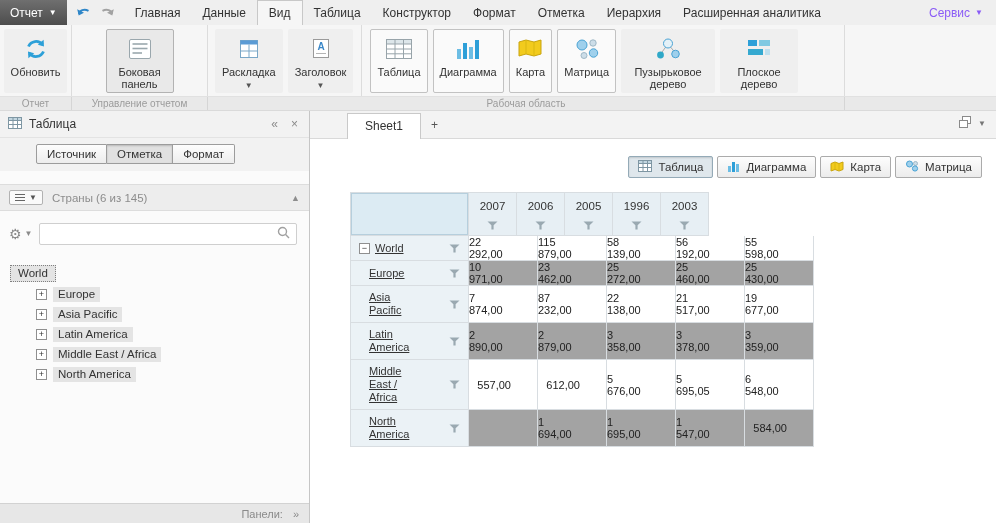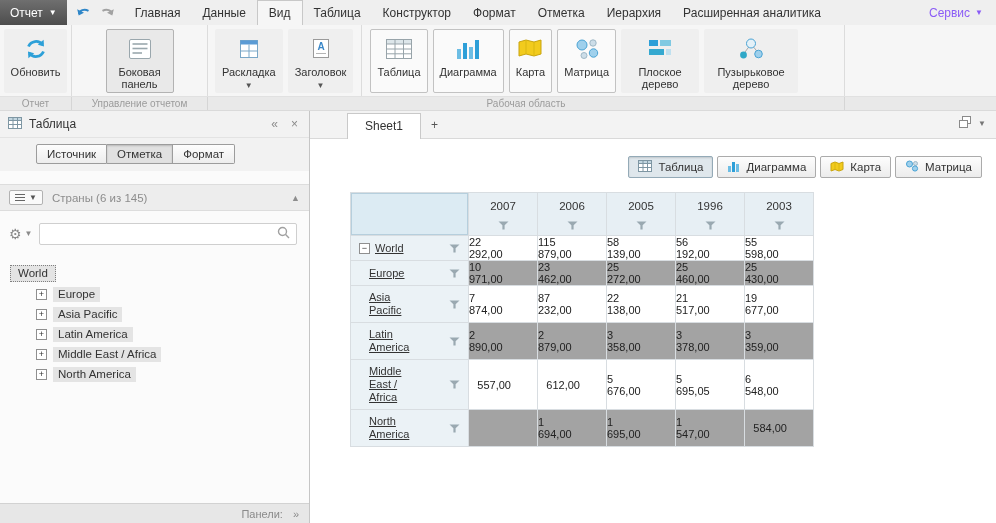--- a/index.html
+++ b/index.html
@@ -84,21 +84,21 @@
     padding:3px 9px; font-size:11.5px; border-radius:2px; font-family:inherit; color:#333; }
   .vbtn.active { background:#dfe7ec; border-color:#94aab7; box-shadow:inset 0 1px 2px rgba(0,0,0,.14); }
 
   
   .data-table { margin:14px 0 0 40px; display:inline-block; }
   .trow { display:flex; }
   .cell { border-right:1px solid #d8dde1; border-bottom:1px solid #d8dde1; background:#fff; }
   .trow .cell:first-child { border-left:1px solid #d8dde1; }
   .header-row .cell { border-top:1px solid #d8dde1; }
   .corner { width:119px; background:#dcebf3; box-shadow:inset 0 0 0 1px #b6cfdd; height:44px; }
-  .th { width:69px; height:44px; background:#e7eff4; display:flex; flex-direction:column; align-items:center; justify-content:space-between; padding:7px 0 5px; }
+  .th { width:48px; height:44px; background:#e7eff4; display:flex; flex-direction:column; align-items:center; justify-content:space-between; padding:7px 0 5px; }
   .th-year { font-size:11.5px; color:#333; }
   .rh { width:119px; background:#ebf2f6; display:flex; align-items:center; padding:5px 8px; }
   .rh.lvl1 { padding-left:18px; }
   .rh .expander { margin-right:5px; }
   .rh-link { font-size:11px; line-height:13px; color:#333; text-decoration:underline; cursor:pointer; }
   .rh.lvl1 .rh-link { width:52px; }
   .rh .funnel { margin-left:auto; flex:none; }
   .td { width:69px; display:flex; align-items:center; justify-content:flex-end; padding-right:26px; font-size:11px; color:#222; }
   .trow.alt .td { background:#a3a3a3; }
 </style>
@@ -235,40 +235,40 @@
               <circle cx="8" cy="8" r="5" fill="#9fd0ec" stroke="#4aa3d4"></circle>
               <circle cx="19" cy="6" r="3.2" fill="#ccdde8" stroke="#9fb8c6"></circle>
               <circle cx="10" cy="18.5" r="3" fill="#ccdde8" stroke="#9fb8c6"></circle>
               <circle cx="19.5" cy="16" r="4.2" fill="#9fd0ec" stroke="#4aa3d4"></circle>
             </svg>
           </span>
           <span class="rlabel">Матрица</span>
         </button>
         <button class="rbtn">
           <span class="ricon">
-            <svg width="26" height="21" viewBox="0 0 26 21">
-              <rect x="2" y="2" width="9" height="6" fill="#2d9fd8"></rect>
-              <rect x="13" y="2" width="11" height="6" fill="#7fc9e2"></rect>
-              <rect x="2" y="11" width="15" height="6" fill="#35a9d0"></rect>
-              <rect x="19" y="11" width="5" height="6" fill="#bfe0ef"></rect>
-            </svg>
-          </span>
-          <span class="rlabel w62">Плоское дерево</span>
-        </button>
-        <button class="rbtn">
-          <span class="ricon">
             <svg width="26" height="24" viewBox="0 0 26 24">
               <line x1="13" y1="7" x2="5.5" y2="17" stroke="#a9a9a9"></line>
               <line x1="13" y1="7" x2="20.5" y2="16" stroke="#a9a9a9"></line>
               <circle cx="13" cy="6.5" r="4.5" fill="#e4f1f8" stroke="#4aa3d4"></circle>
               <circle cx="5.5" cy="18" r="3.4" fill="#2fa8c8"></circle>
               <circle cx="20.5" cy="17" r="3.8" fill="#9fd0ec" stroke="#4aa3d4"></circle>
             </svg>
           </span>
           <span class="rlabel w80">Пузырьковое дерево</span>
+        </button>
+        <button class="rbtn">
+          <span class="ricon">
+            <svg width="26" height="21" viewBox="0 0 26 21">
+              <rect x="2" y="2" width="9" height="6" fill="#2d9fd8"></rect>
+              <rect x="13" y="2" width="11" height="6" fill="#7fc9e2"></rect>
+              <rect x="2" y="11" width="15" height="6" fill="#35a9d0"></rect>
+              <rect x="19" y="11" width="5" height="6" fill="#bfe0ef"></rect>
+            </svg>
+          </span>
+          <span class="rlabel w62">Плоское дерево</span>
         </button>
       </div>
       <div class="rgroup g-rest"></div>
     </div>
     <div class="group-strip">
       <div class="gcell" style="width:72px">Отчет</div>
       <div class="gcell" style="width:136px">Управление отчетом</div>
       <div class="gcell" style="width:637px">Рабочая область</div>
       <div class="gcell last"></div>
     </div>

